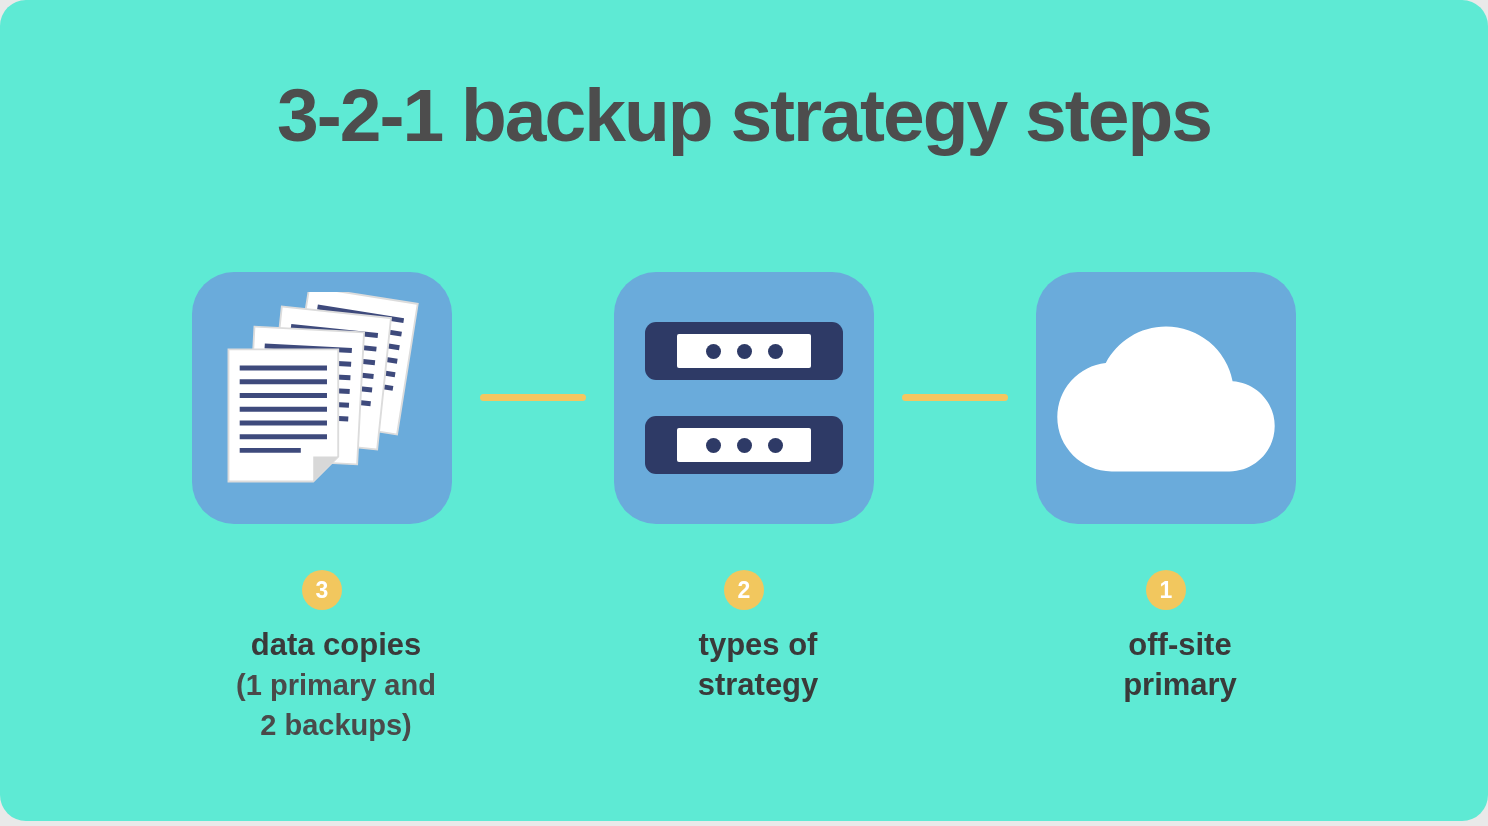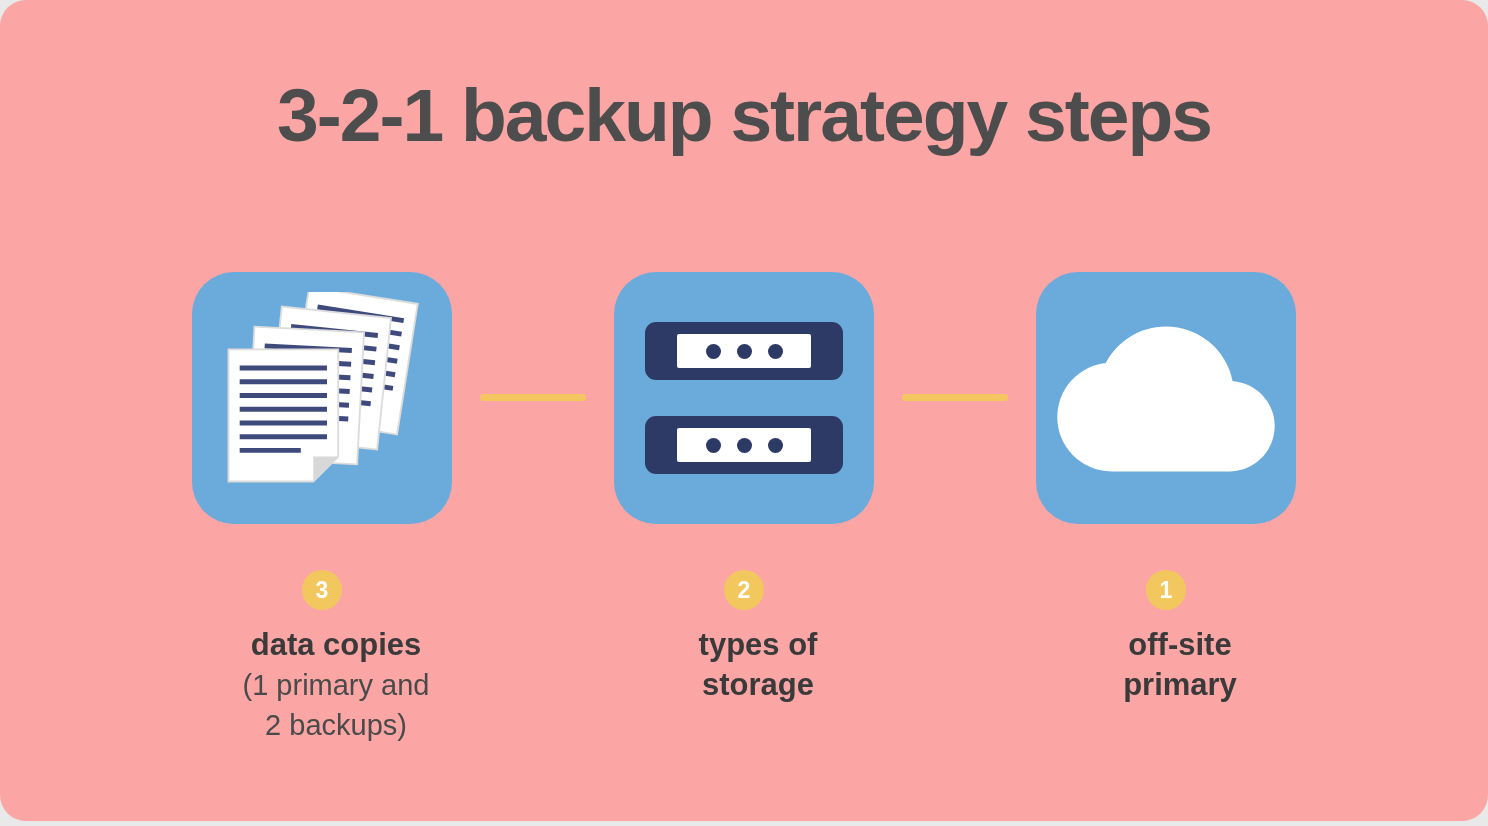--- a/index.html
+++ b/index.html
@@ -6,21 +6,21 @@
   html, body { width: 1488px; height: 826px; }
   body {
     position: relative;
     background: #e9e9e9;
     font-family: "Liberation Sans", sans-serif;
     overflow: hidden;
   }
   .slide {
     position: absolute;
     left: 0; right: 0; top: 0; bottom: 5px;
-    background: #fca5a5;
+    background: #5eead4;
     border-radius: 26px;
     overflow: hidden;
   }
   .title {
     margin-top: 72px;
     text-align: center;
     font-size: 75px;
     font-weight: bold;
     color: #4d4d4d;
     letter-spacing: -2px;
@@ -74,21 +74,21 @@
   }
   .caption-main {
     font-size: 31px;
     font-weight: bold;
     color: #3a3a3a;
     line-height: 40px;
     white-space: pre-line;
   }
   .caption-sub {
     font-size: 29px;
-    font-weight: normal;
+    font-weight: bold;
     color: #4a4a4a;
     line-height: 40px;
     white-space: pre-line;
     text-align: center;
   }
   
   .servers { display: flex; flex-direction: column; gap: 36px; }
   .server-bar {
     width: 198px;
     height: 58px;
@@ -184,21 +184,21 @@
               <span class="server-dot"></span>
               <span class="server-dot"></span>
               <span class="server-dot"></span>
             </div>
           </div>
         </div>
       </div>
       <div class="badge">2</div>
       <div class="caption">
         <div class="caption-main">types of
-storage</div>
+strategy</div>
         <div class="caption-sub"></div>
       </div>
     </div>
 
     <div class="connector"></div>
 
     <div class="step">
       <div class="icon-box">
         <svg viewBox="0 3.4 24 17" width="218" height="154" aria-hidden="true">
           <path fill="#ffffff" d="M19.35 10.04A7.49 7.49 0 0 0 12 4C9.11 4 6.6 5.64 5.35 8.04A5.994 5.994 0 0 0 0 14c0 3.31 2.69 6 6 6h13c2.76 0 5-2.24 5-5 0-2.64-2.05-4.78-4.65-4.96z"></path>

